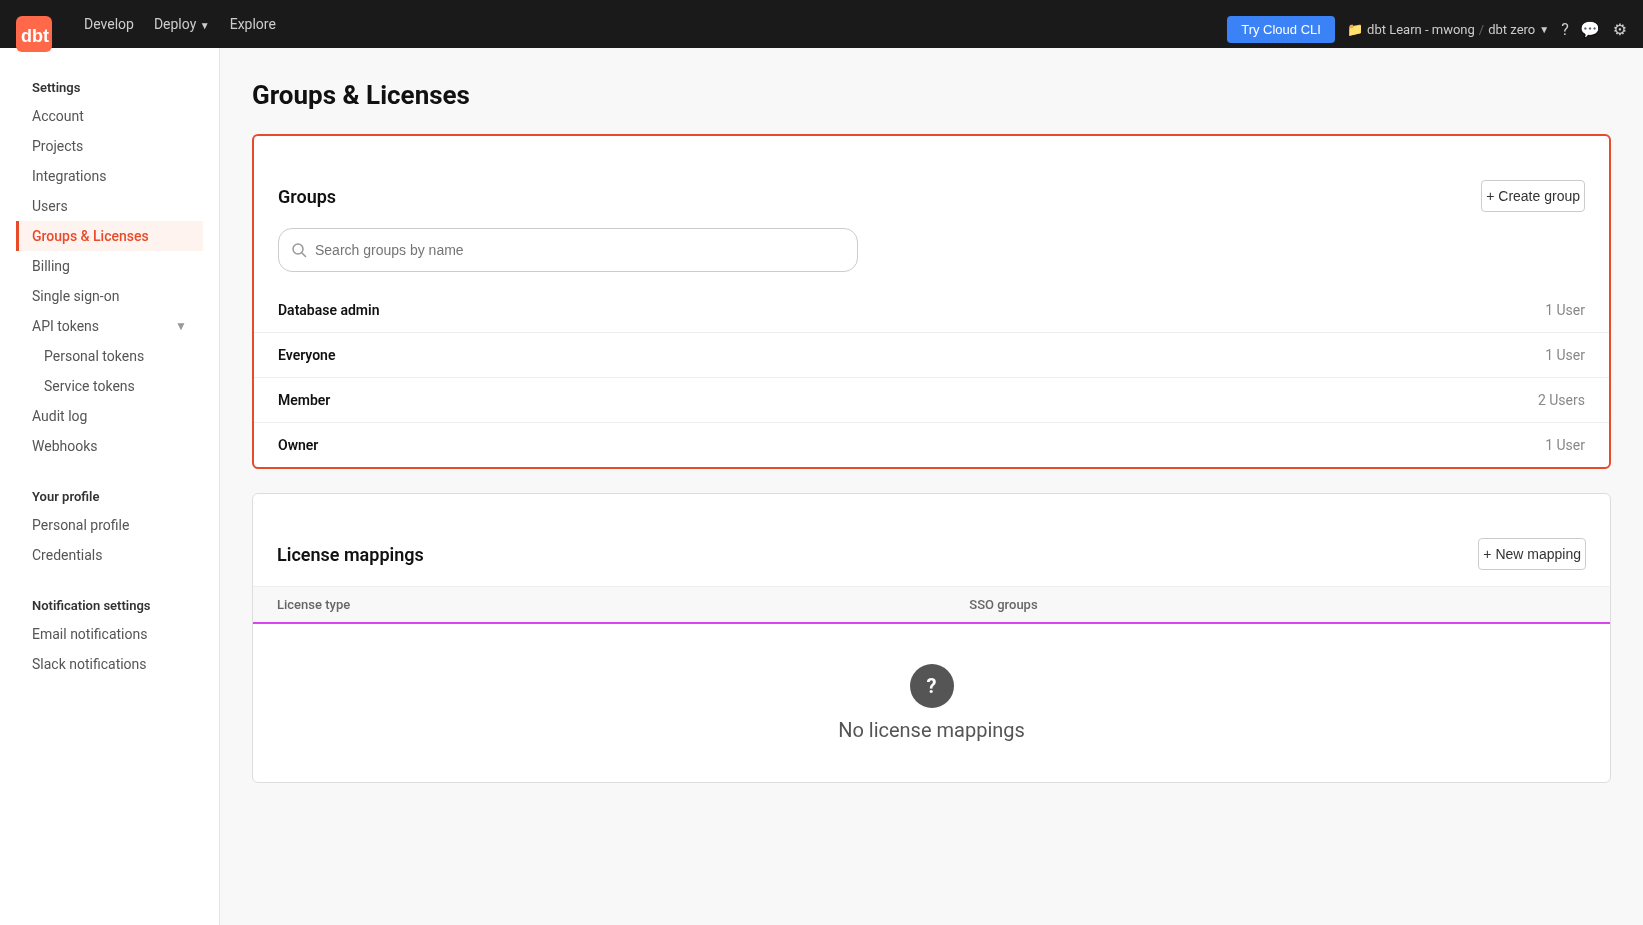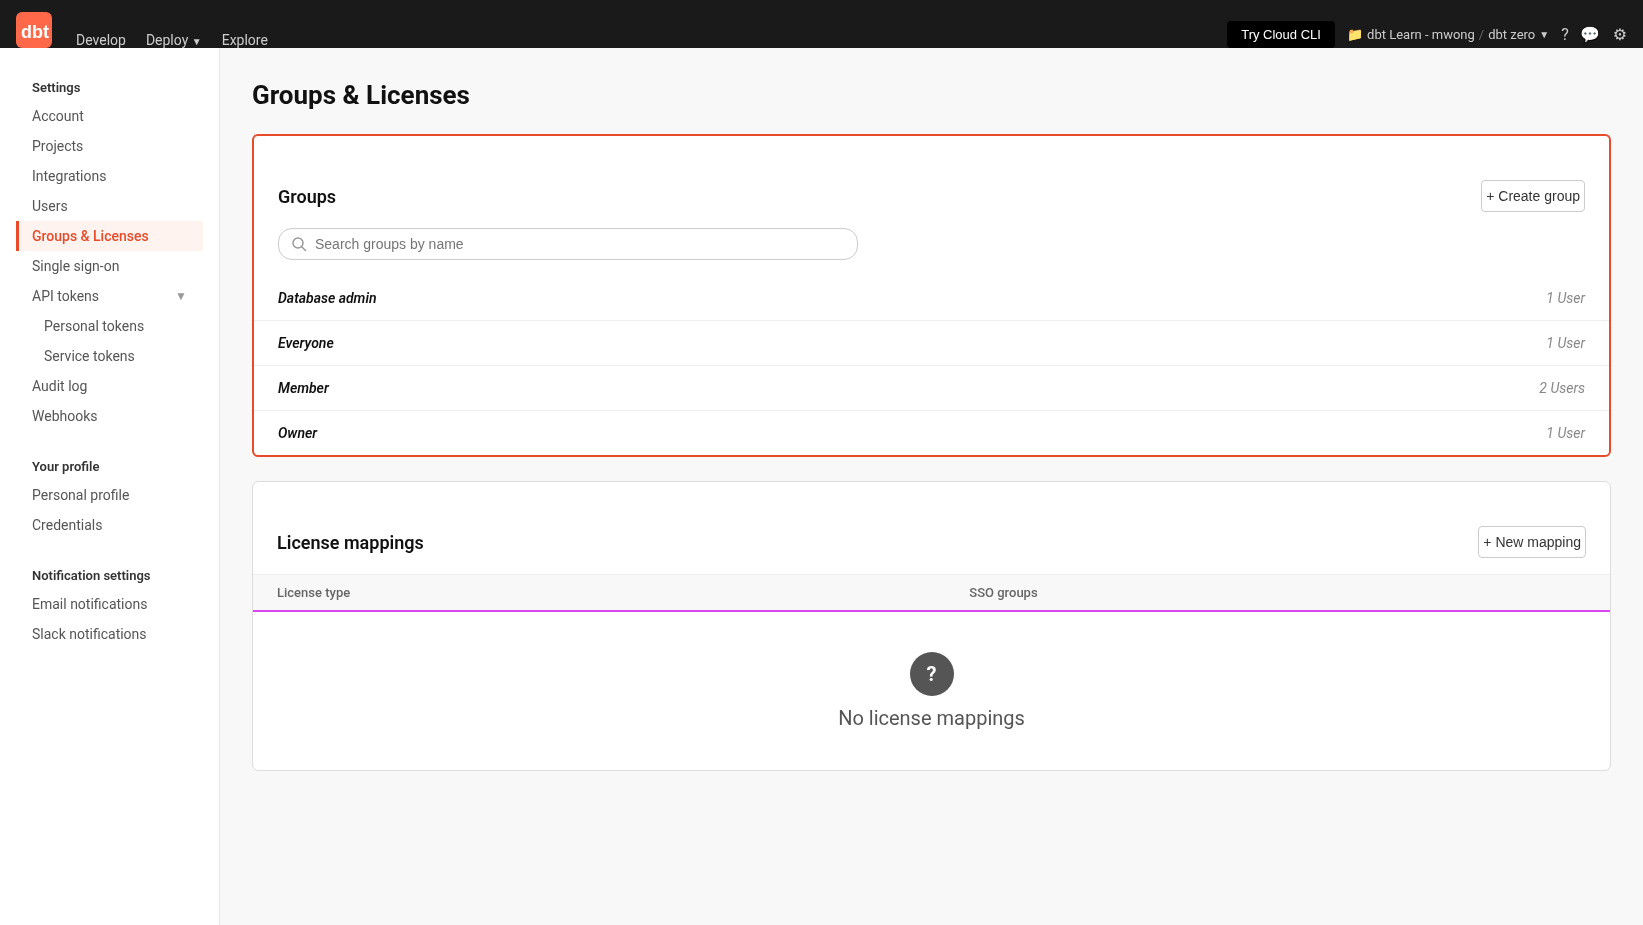--- a/index.html
+++ b/index.html
@@ -3,23 +3,23 @@
   <meta charset="utf-8">
   <style>
     * { box-sizing: border-box; margin: 0; padding: 0; }
     body { font-family: -apple-system, BlinkMacSystemFont, 'Segoe UI', Roboto, sans-serif; background: #f8f8f8; color: #333; font-size: 14px; }
 
     
     .topnav {
       background: #1a1a1a;
       height: 48px;
       display: flex;
-      align-items: flex-end;
-      padding: 0 16px;
-      gap: 24px;
+      align-items: flex-start;
+      padding: 16px 16px;
+      gap: 32px;
       position: fixed;
       top: 0; left: 0; right: 0;
       z-index: 100;
     }
     .topnav-logo {
       display: flex;
       align-items: center;
       gap: 6px;
     }
     .dbt-logo {
@@ -37,21 +37,21 @@
       font-size: 14px;
       cursor: pointer;
     }
     .topnav-right {
       margin-left: auto;
       display: flex;
       align-items: center;
       gap: 12px;
     }
     .try-cloud-btn {
-      background: #000000;
+      background: #3b82f6;
       color: #fff;
       border: none;
       border-radius: 4px;
       padding: 6px 14px;
       font-size: 13px;
       cursor: pointer;
       font-weight: 500;
     }
     .workspace-info {
       color: #ccc;
@@ -166,39 +166,38 @@
 
     
     .search-container {
       padding: 0 24px 16px;
     }
     .search-input-wrap {
       display: flex;
       align-items: center;
       border: 1.5px solid #ccc;
       border-radius: 14px;
-      padding: 7px 12px;
+      padding: 13px 12px;
       gap: 8px;
       max-width: 580px;
     }
     .search-icon-svg { color: #999; flex-shrink: 0; }
     .search-input {
       border: none;
       outline: none;
       font-size: 14px;
       color: #333;
       width: 100%;
       background: transparent;
     }
 
     
     .groups-table {
       width: 100%;
       border-collapse: collapse;
-      font-style: italic;
     }
     .groups-table tr {
       border-top: 1px solid #eee;
     }
     .groups-table tr:first-child { border-top: none; }
     .groups-table td {
       padding: 14px 24px;
       font-size: 14px;
     }
     .group-name {
@@ -288,20 +287,21 @@
 <div class="layout">
 
   <aside class="sidebar">
     <div class="sidebar-section-title">Settings</div>
 
     <a class="sidebar-item">Account</a>
     <a class="sidebar-item">Projects</a>
     <a class="sidebar-item">Integrations</a>
     <a class="sidebar-item">Users</a>
     <a class="sidebar-item active" style="border-left:3px solid #e84b2a; padding-left:13px;">Groups &amp; Licenses</a>
+    <a class="sidebar-item">Billing</a>
     <a class="sidebar-item">Single sign-on</a>
     <a class="sidebar-item">
       <span>API tokens</span>
       <span class="sidebar-expand-icon">▼</span>
     </a>
     <a class="sidebar-item sidebar-item-sub">Personal tokens</a>
     <a class="sidebar-item sidebar-item-sub">Service tokens</a>
     <a class="sidebar-item">Audit log</a>
     <a class="sidebar-item">Webhooks</a>
 

